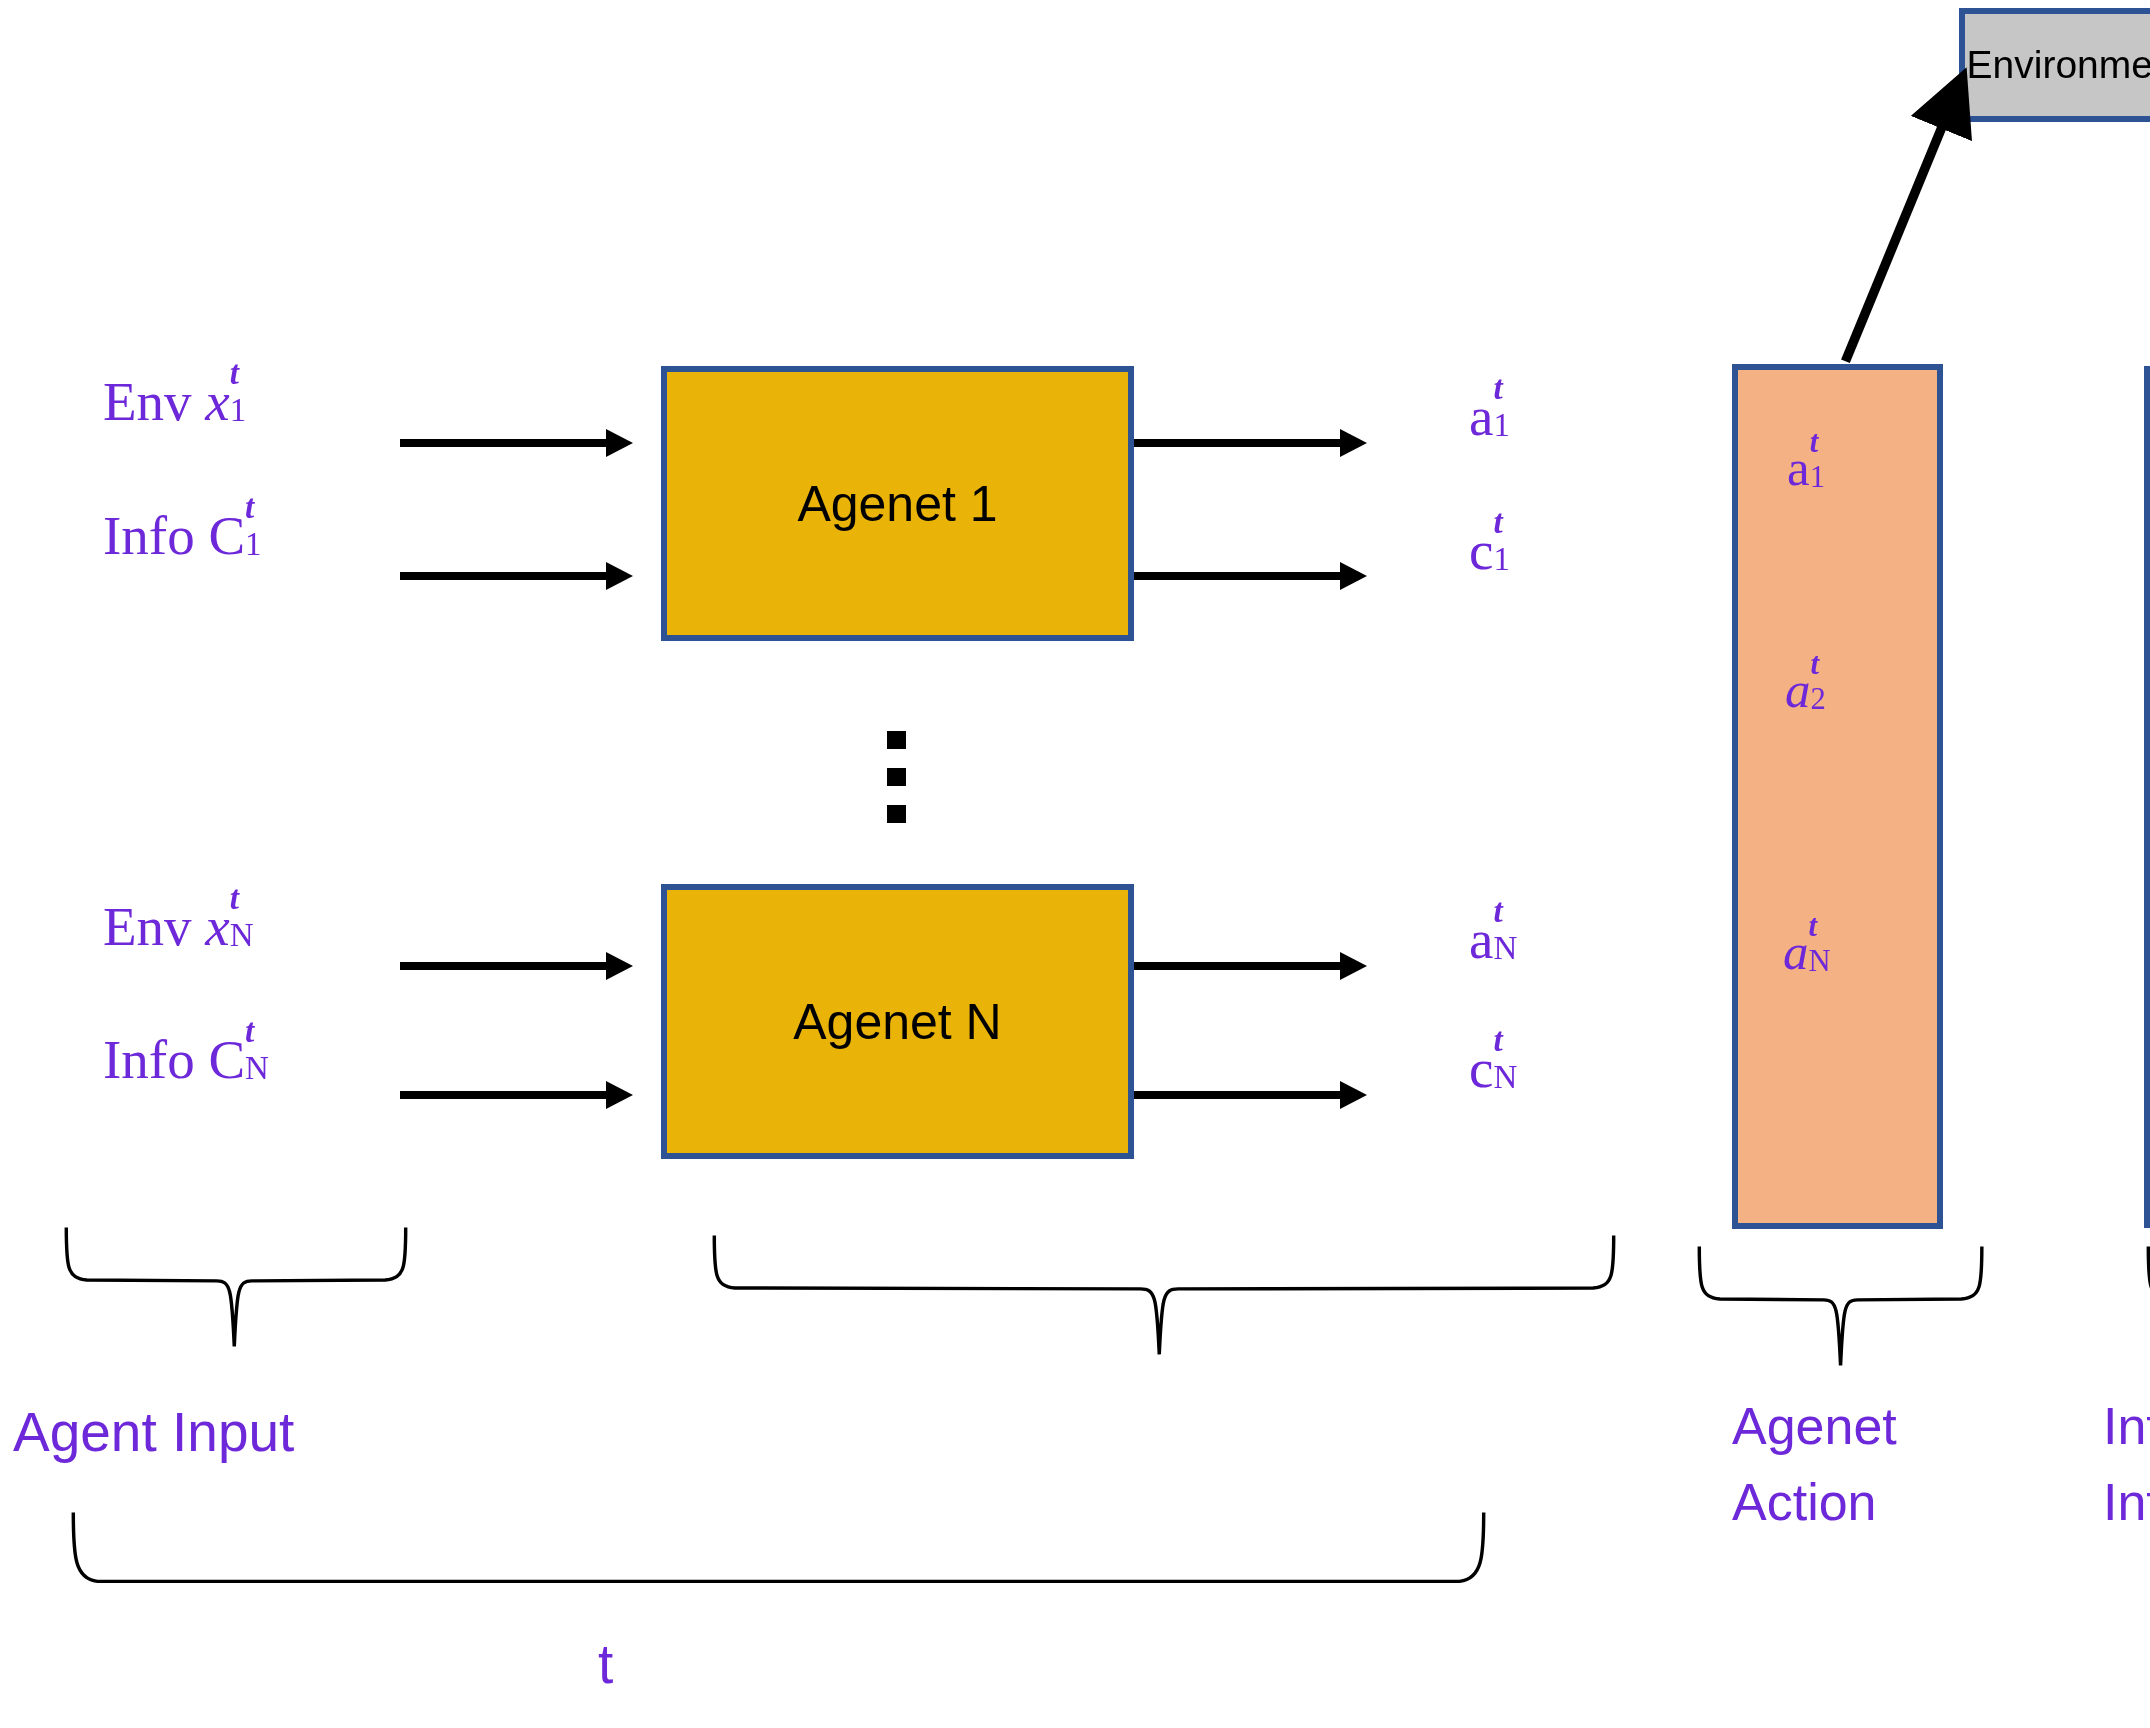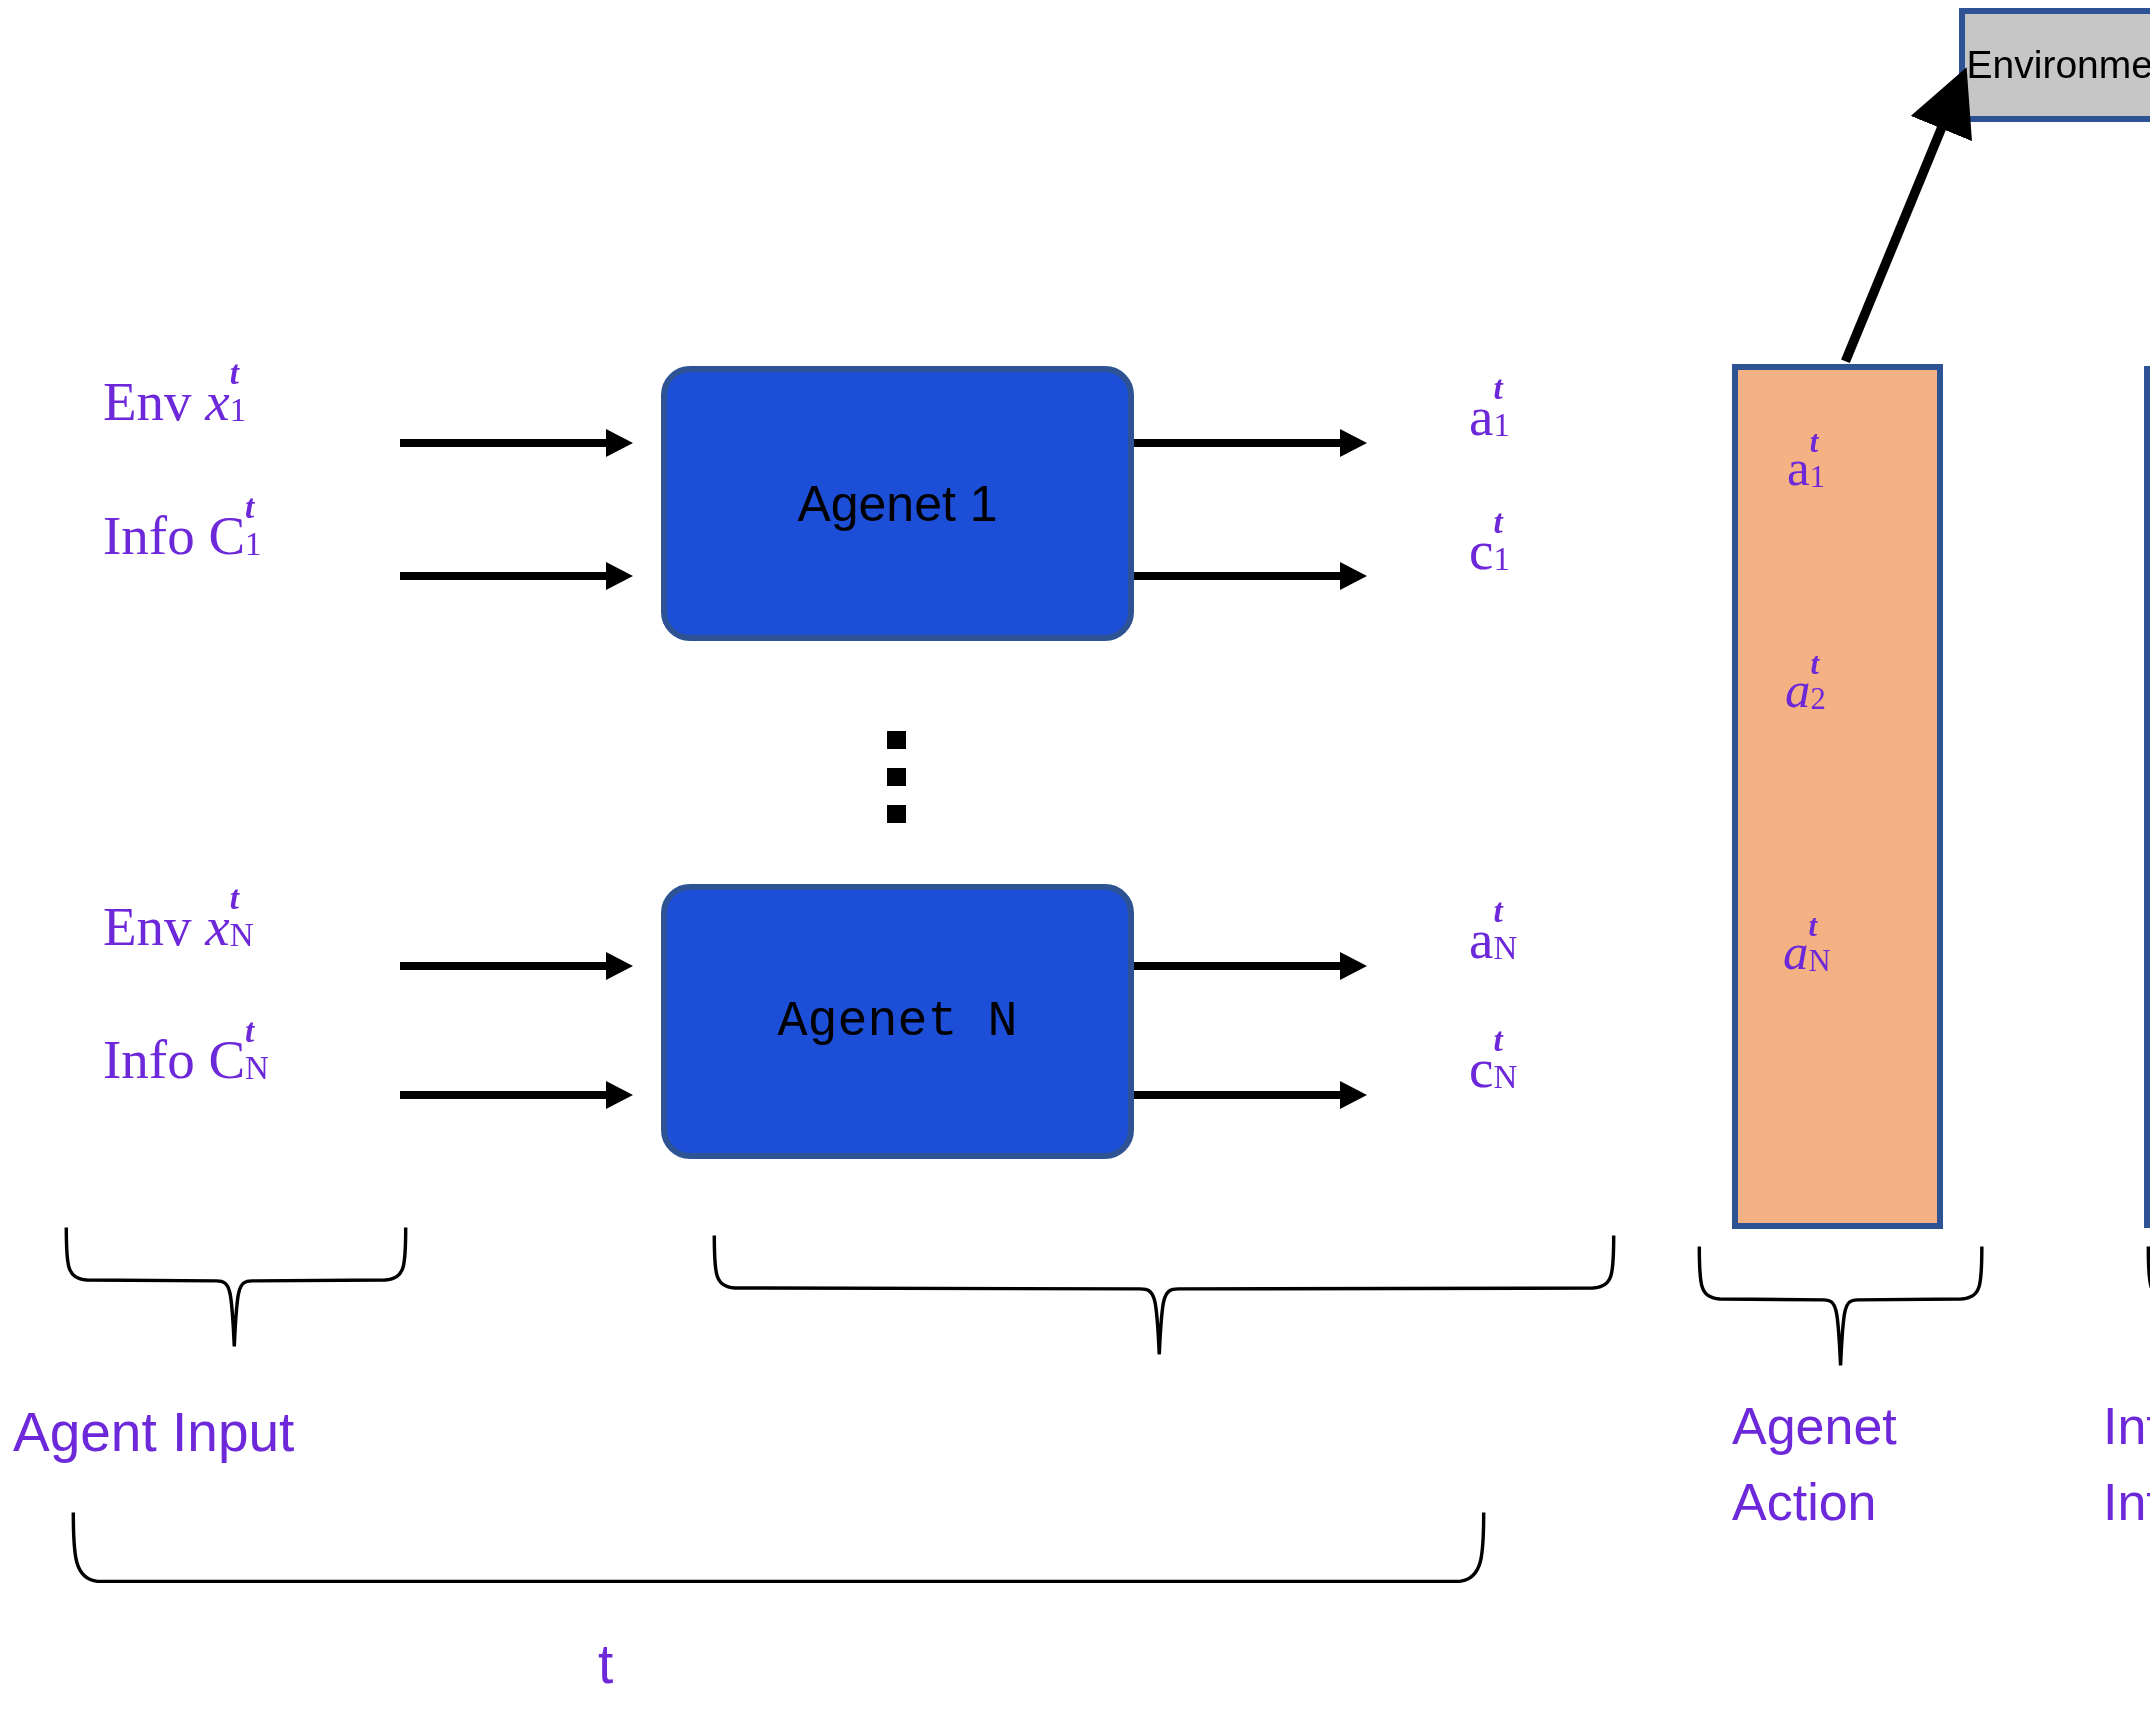--- a/index.html
+++ b/index.html
@@ -14,21 +14,21 @@
   .box{
     position:absolute;
     box-sizing:border-box;
     border:6px solid #2e5395;
     display:flex;align-items:center;justify-content:center;
     color:#000;
     font-family:"Liberation Sans", sans-serif;
     line-height:1;
     white-space:nowrap;
   }
-  .box.agent{background:#1d4ed8;border-radius:29px;}
+  .box.agent{background:#eab308;}
   .box.env{background:#c6c6c6;}
   .box.union{background:#f4b183;}
   .box.integration{background:#92d050;}
   .col{display:block;}
 
   
   .txt{
     position:absolute;
     color:#6d28d9;
     white-space:nowrap;
@@ -132,21 +132,21 @@
       <div class="head" style="left:206px;"></div>
   </div>
   <div class="harrow" style="left:400px;top:1095px;width:232px;">
     <div class="shaft" style="width:206px;"></div>
       <div class="head" style="left:206px;"></div>
   </div>
 
   <div class="box agent" style="left:661px;top:366px;width:473px;height:275px;font-size:50px;">
     <span>Agenet 1</span>
   </div>
-  <div class="box agent" style="left:661px;top:884px;width:473px;height:275px;font-size:50px;font-family:Liberation Mono, monospace;">
+  <div class="box agent" style="left:661px;top:884px;width:473px;height:275px;font-size:50px;">
     <span>Agenet N</span>
   </div>
 
   <div class="vdots" style="left:887px;top:731px;width:19px;height:92px;">
     <i style="width:19px;height:18px;"></i>
     <i style="width:19px;height:18px;"></i>
     <i style="width:19px;height:18px;"></i>
   </div>
 
   <div class="harrow" style="left:1134px;top:443px;width:232px;">

